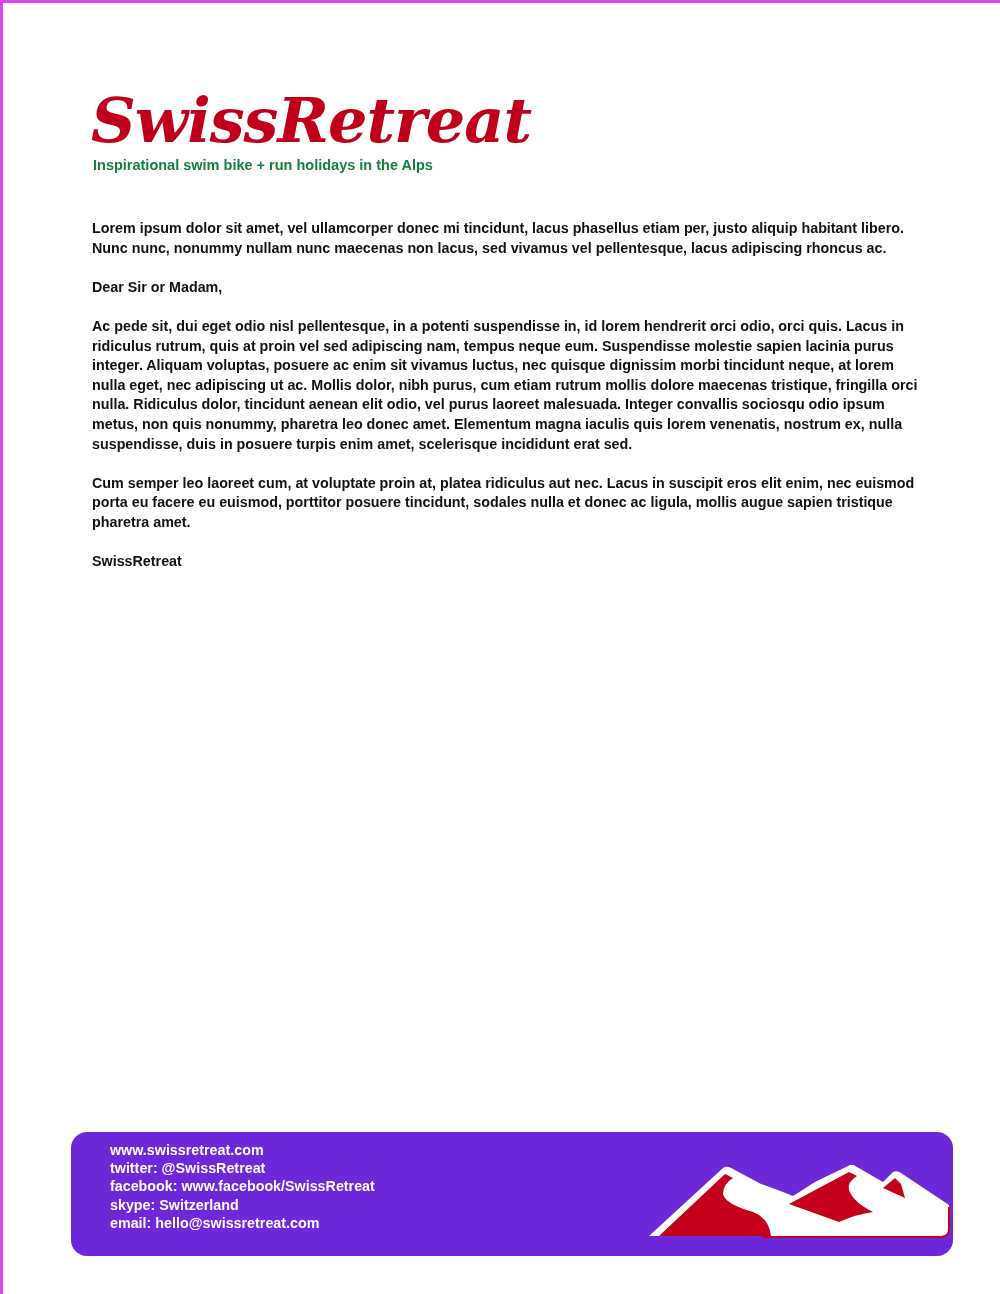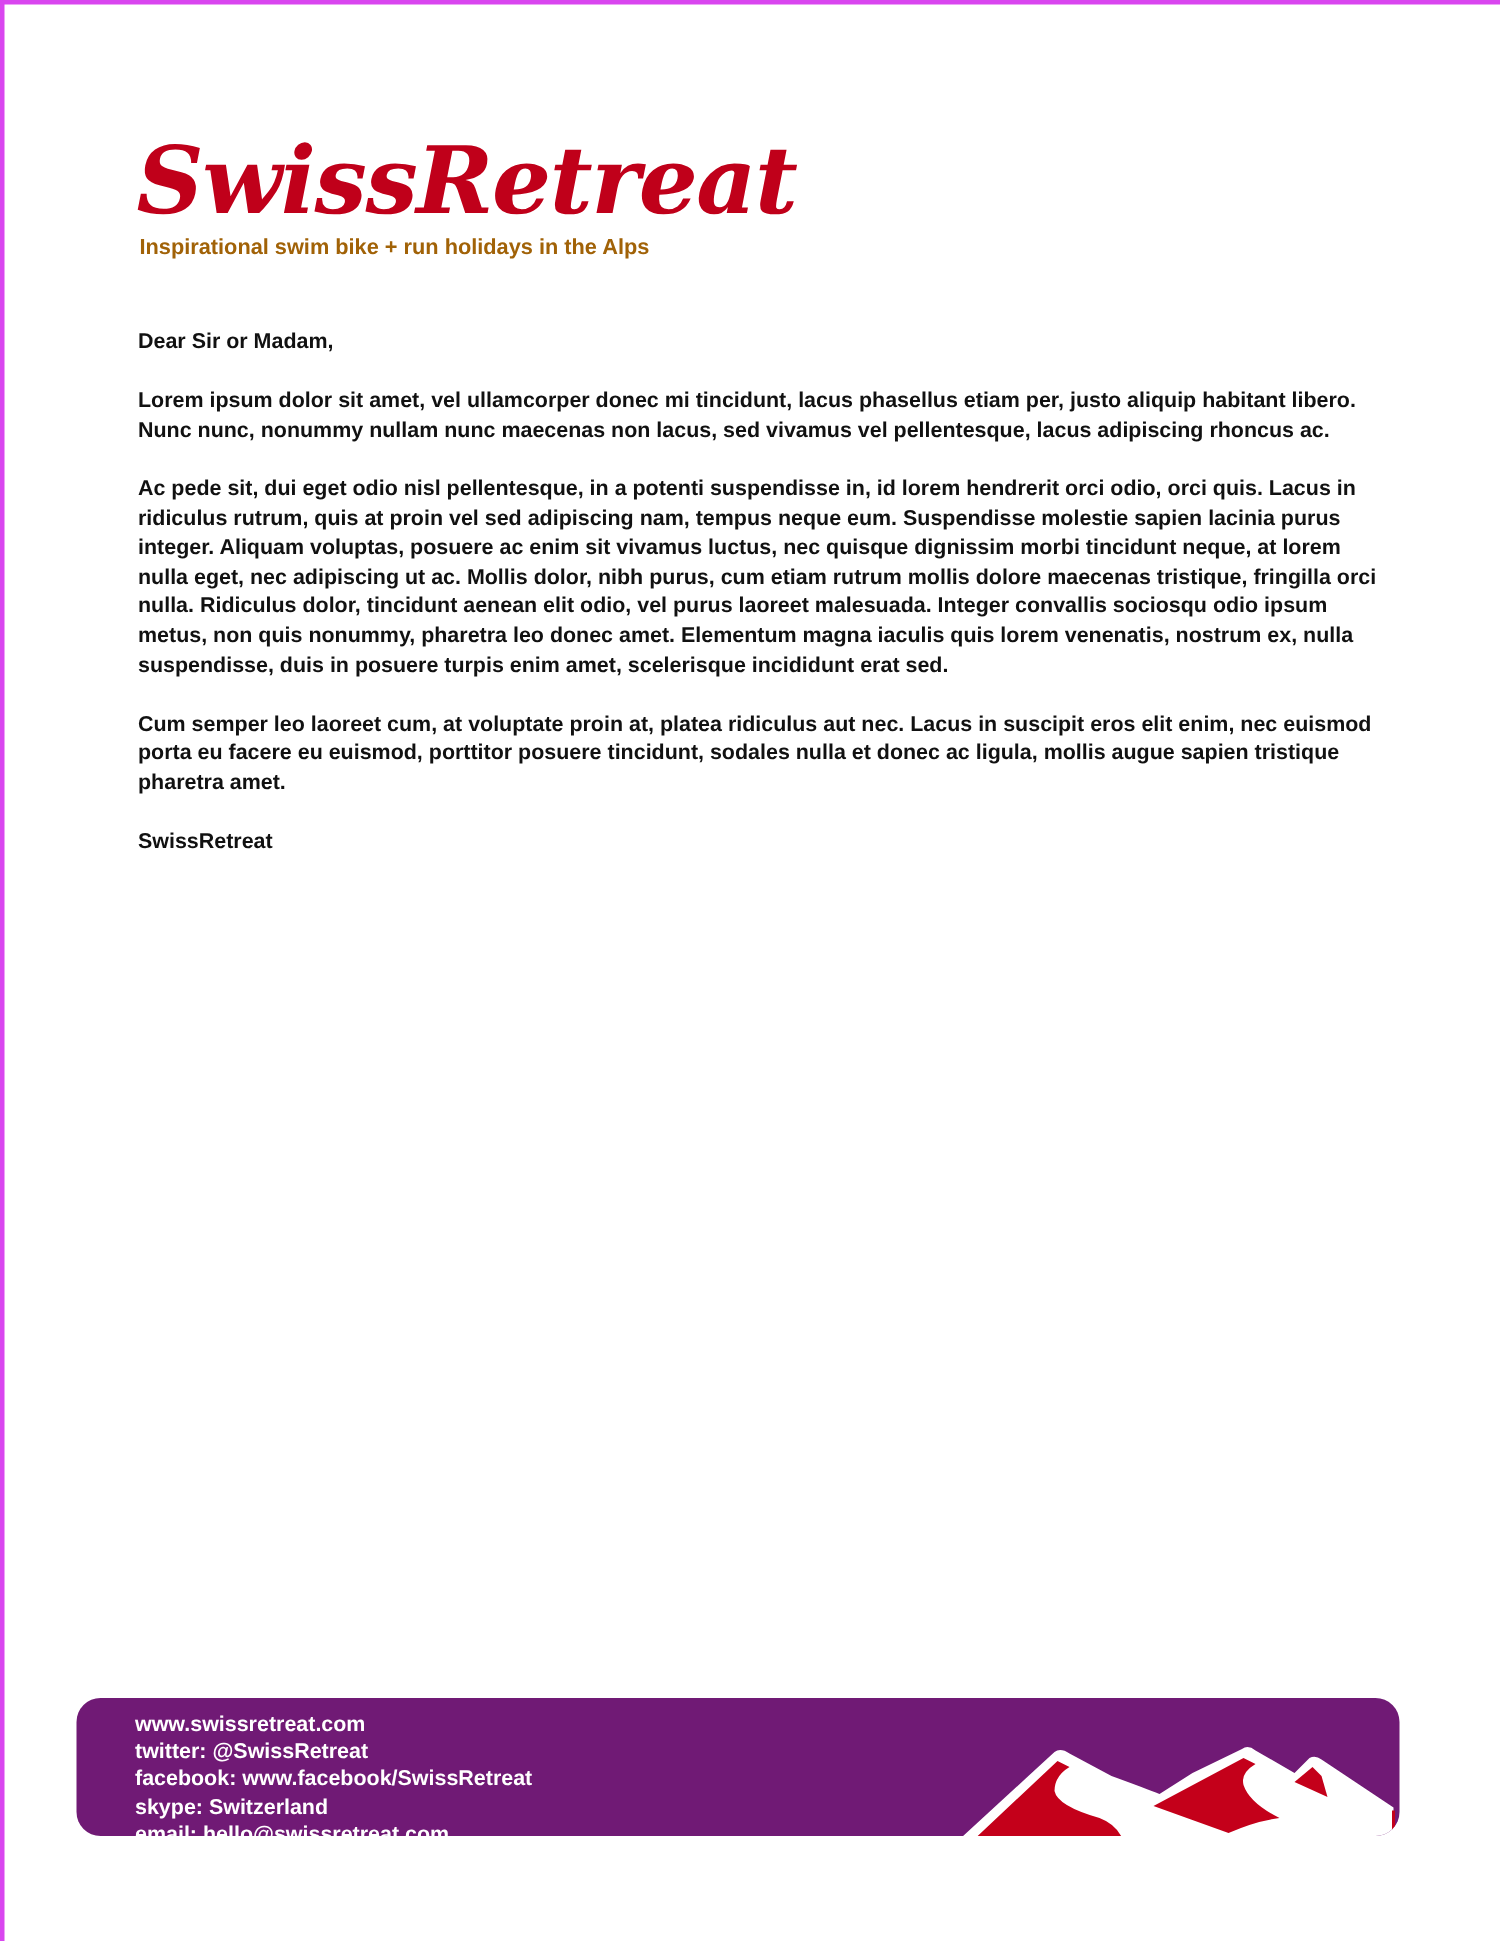--- a/index.html
+++ b/index.html
@@ -10,53 +10,53 @@
     }
     .brand-logo {
       position: absolute; left: 88px; top: 78px;
       font-family: "DejaVu Serif", serif; font-style: italic;
       font-size: 62px; line-height: 80px; color: #c0001a;
       letter-spacing: -1px; white-space: nowrap;
     }
     .tagline {
       position: absolute; left: 90px; top: 154px;
       font-family: "Liberation Sans", sans-serif; font-size: 14.5px;
-      color: #a16207; white-space: nowrap;
+      color: #15803d; white-space: nowrap;
     }
     .letter {
       position: absolute; left: 89px; top: 216px; width: 830px;
       font-family: "Liberation Sans", sans-serif; font-size: 14.3px;
       line-height: 19.6px; color: #111111;
     }
     .letter p { margin: 0 0 19.6px 0; }
     .footer {
-      position: absolute; left: 48px; top: 1129px; width: 882px; height: 92px;
-      background: #701a75; border-radius: 16px; overflow: hidden;
+      position: absolute; left: 68px; top: 1129px; width: 882px; height: 124px;
+      background: #6d28d9; border-radius: 16px; overflow: hidden;
     }
     .footer-col {
       position: absolute; top: 9px;
       font-family: "Liberation Sans", sans-serif; font-size: 14.3px;
       line-height: 18.2px; color: #ffffff; white-space: nowrap;
     }
     .footer-col.left { left: 39px; }
     .footer-col.mid { left: 352px; }
     .footer-col div { margin: 0; }
     .mountains { position: absolute; left: 572px; top: 0; width: 310px; height: 108px; }
   </style>
 </head>
 <body>
 
 <div class="page">
 
   <div class="brand-logo">SwissRetreat</div>
   <div class="tagline">Inspirational swim bike + run holidays in the Alps</div>
 
   <div class="letter">
+    <p>Lorem ipsum dolor sit amet, vel ullamcorper donec mi tincidunt, lacus phasellus etiam per, justo aliquip habitant libero. Nunc nunc, nonummy nullam nunc maecenas non lacus, sed vivamus vel pellentesque, lacus adipiscing rhoncus ac.</p>
     <p>Dear Sir or Madam,</p>
-    <p>Lorem ipsum dolor sit amet, vel ullamcorper donec mi tincidunt, lacus phasellus etiam per, justo aliquip habitant libero. Nunc nunc, nonummy nullam nunc maecenas non lacus, sed vivamus vel pellentesque, lacus adipiscing rhoncus ac.</p>
     <p>Ac pede sit, dui eget odio nisl pellentesque, in a potenti suspendisse in, id lorem hendrerit orci odio, orci quis. Lacus in ridiculus rutrum, quis at proin vel sed adipiscing nam, tempus neque eum. Suspendisse molestie sapien lacinia purus integer. Aliquam voluptas, posuere ac enim sit vivamus luctus, nec quisque dignissim morbi tincidunt neque, at lorem nulla eget, nec adipiscing ut ac. Mollis dolor, nibh purus, cum etiam rutrum mollis dolore maecenas tristique, fringilla orci nulla. Ridiculus dolor, tincidunt aenean elit odio, vel purus laoreet malesuada. Integer convallis sociosqu odio ipsum metus, non quis nonummy, pharetra leo donec amet. Elementum magna iaculis quis lorem venenatis, nostrum ex, nulla suspendisse, duis in posuere turpis enim amet, scelerisque incididunt erat sed.</p>
     <p>Cum semper leo laoreet cum, at voluptate proin at, platea ridiculus aut nec. Lacus in suscipit eros elit enim, nec euismod porta eu facere eu euismod, porttitor posuere tincidunt, sodales nulla et donec ac ligula, mollis augue sapien tristique pharetra amet.</p>
     <p>SwissRetreat</p>
   </div>
 
   <div class="footer">
     <div class="footer-col left">
       <div>www.swissretreat.com</div>
       <div>twitter: @SwissRetreat</div>
       <div>facebook: www.facebook/SwissRetreat</div>

